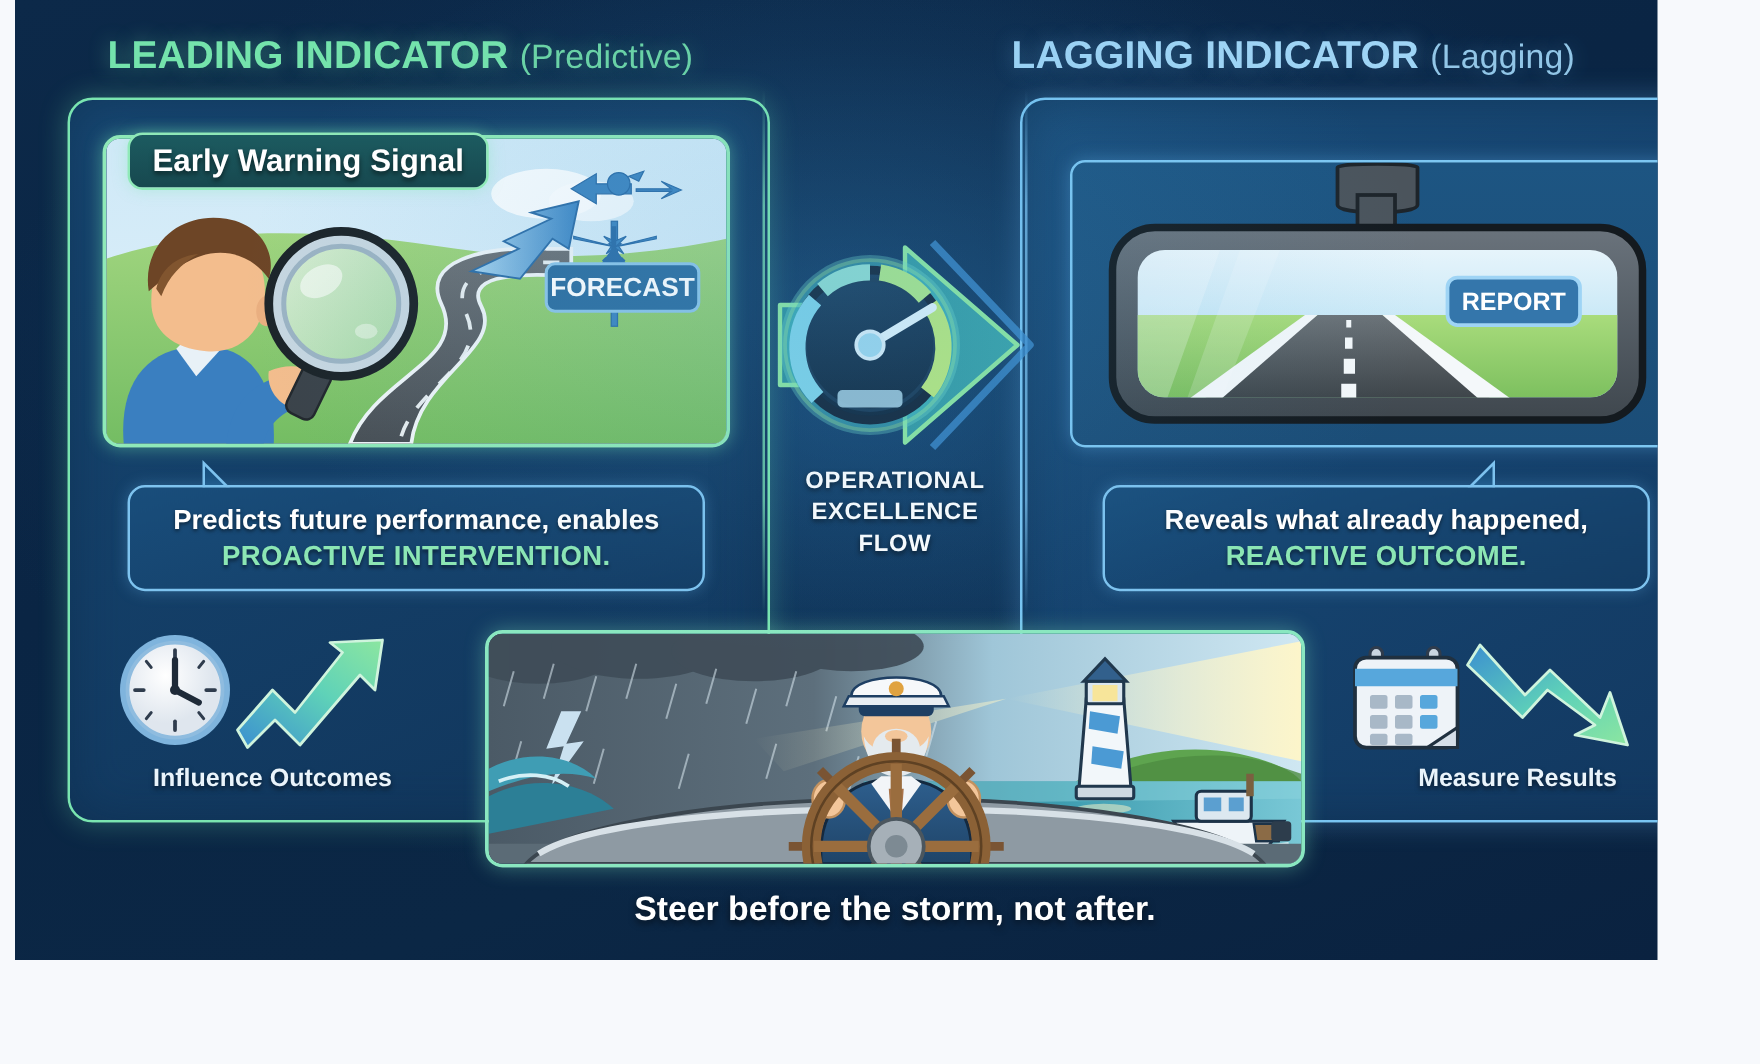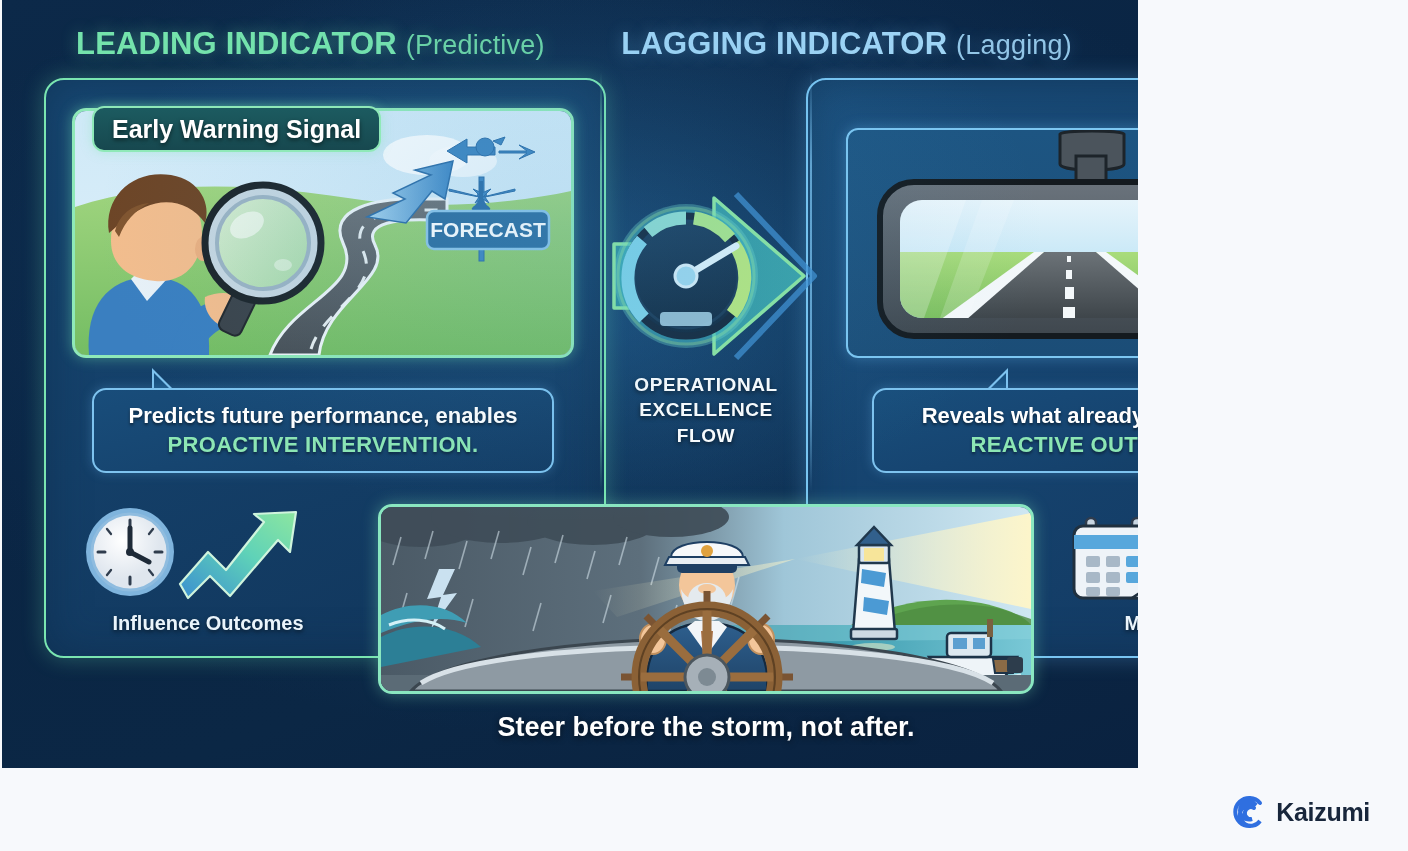--- a/index.html
+++ b/index.html
@@ -7,21 +7,21 @@
   html, body {
     width: 1408px; height: 851px;
     font-family: "Liberation Sans", sans-serif;
     background: #f7f9fc;
     overflow: hidden;
   }
   #root { position: relative; width: 1408px; height: 851px; }
 
   
   .info-canvas {
-    position: absolute; left: 2px; top: 0; width: 1136px; height: 768px;
+    position: absolute; left: 12px; top: 0; width: 1314px; height: 768px;
     background:
       radial-gradient(ellipse 900px 520px at 52% 42%, rgba(32,96,150,0.55) 0%, rgba(18,58,100,0.25) 55%, rgba(10,34,62,0) 80%),
       linear-gradient(160deg, #0c2949 0%, #0a2544 40%, #0b2745 70%, #0a2240 100%);
     overflow: hidden;
   }
   .info-canvas::after{
     content:""; position:absolute; inset:0; pointer-events:none;
     background: radial-gradient(ellipse 680px 420px at 50% 30%, rgba(70,160,215,0.18), rgba(0,0,0,0) 70%);
   }
 
@@ -558,24 +558,14 @@
           <circle cx="0" cy="0" r="22" fill="#a6b0b8" stroke="#4b565e" stroke-width="3"></circle>
           <circle cx="0" cy="0" r="9" fill="#7d8a93"></circle>
           <path d="M-10,18 L10,18 L7,60 L-7,60 Z" fill="#9aa5ad" stroke="#4b565e" stroke-width="2.5"></path>
         </g>
       </svg>
     </div>
 
     <div id="tagline">Steer before the storm, not after.</div>
   </div>
 
-  <div id="footer">
-    <div id="brand">
-      <span>
-        <svg width="36" height="36" viewBox="0 0 36 36">
-          <path d="M30,9 A14,14 0 1,0 30,27 A11,11 0 1,1 26,11 A9,9 0 1,0 22,25 A6,6 0 1,1 24,14" fill="none" stroke="#2f6fe0" stroke-width="4" stroke-linecap="round"></path>
-        </svg>
-      </span>
-      <span id="brand-name">Kaizumi</span>
-    </div>
-  </div>
 
 </div>
 
 </body></html>

